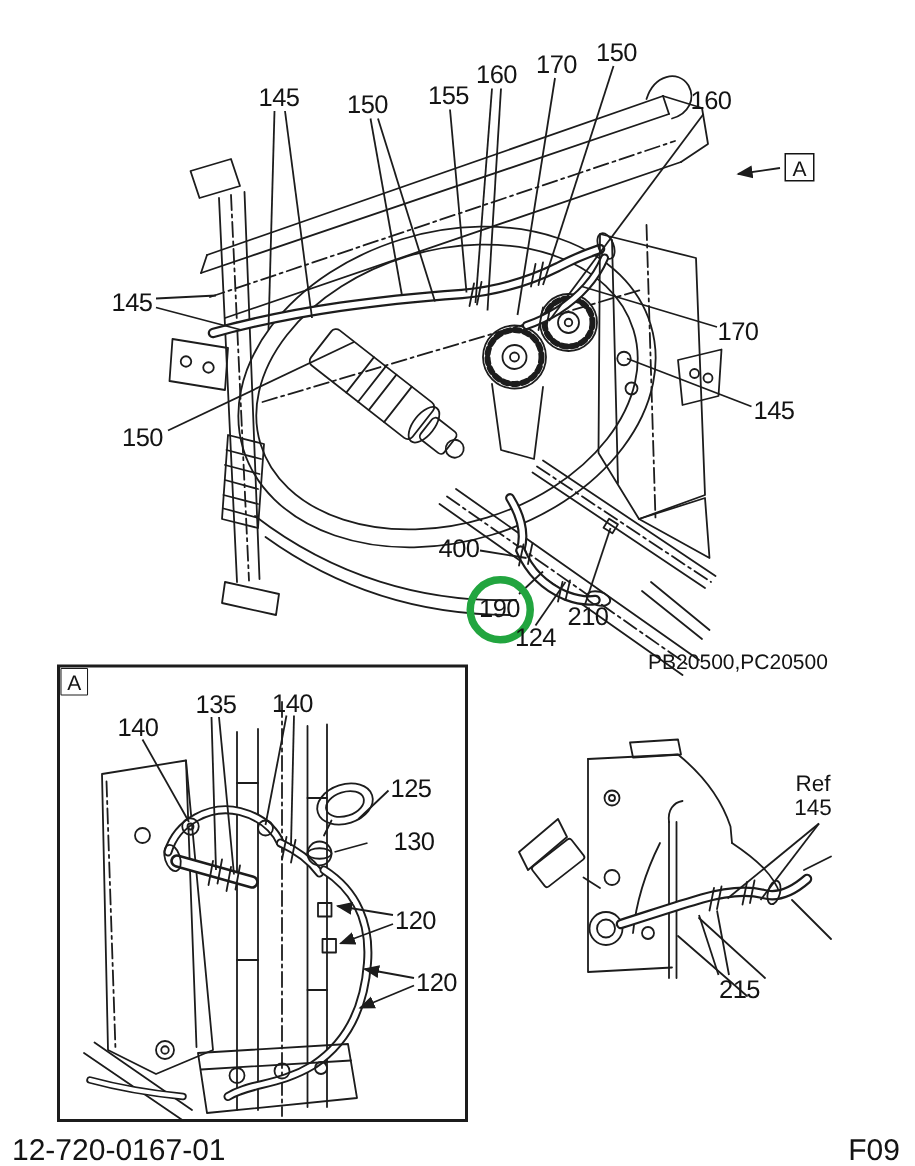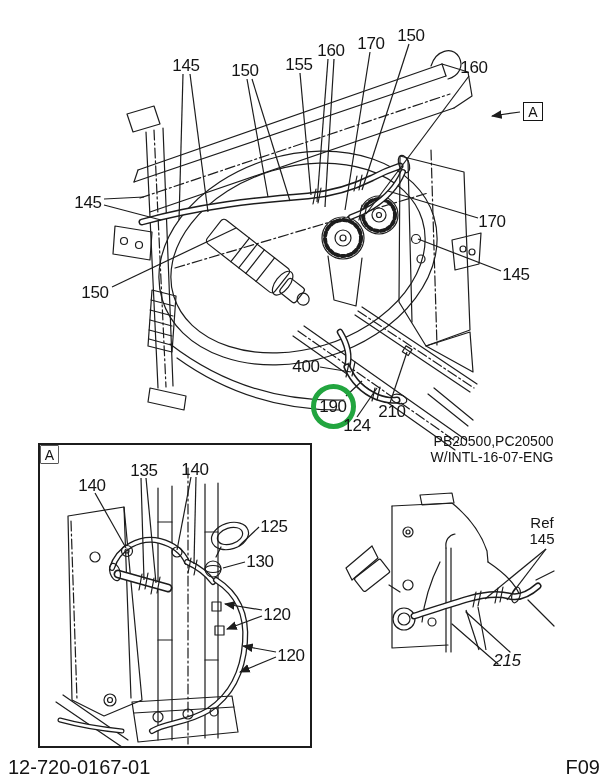--- a/index.html
+++ b/index.html
@@ -271,39 +271,38 @@
       <div class="ring" style="left: 310.5px; top: 383.5px; width: 45px; height: 45px; border-color: rgb(34, 165, 63);"></div>
       <span class="callout" style="left: 333px; top: 406px;">190</span>
       <span class="callout" style="left: 357px; top: 425px;">124</span>
       <span class="callout" style="left: 392px; top: 411px;">210</span>
     </div>
   <div id="callouts-detail-a">
       <span class="callout" style="left: 92px; top: 485px;">140</span>
       <span class="callout" style="left: 144px; top: 470px;">135</span>
       <span class="callout" style="left: 195px; top: 469px;">140</span>
       <span class="callout" style="left: 274px; top: 526px;">125</span>
-      <span class="callout" style="left: 260px; top: 561px;">130</span>
+      <span class="callout" style="left: 276px; top: 561px;">130</span>
       <span class="callout" style="left: 277px; top: 614px;">120</span>
       <span class="callout" style="left: 291px; top: 655px;">120</span>
     </div>
   <div id="callouts-detail-right">
-      <span class="callout" style="left: 507px; top: 660px; font-style: italic;">215</span>
+      <span class="callout" style="left: 493px; top: 660px;">215</span>
     </div>
 
   <div class="marker-box" style="left:523px;top:102px;width:20px;height:19px;">
     <span>A</span>
   </div>
 
   <div class="marker-box" style="left:41px;top:446px;width:17px;height:17px;border:none;">
     <span>A</span>
   </div>
 
   <div class="caption" style="left:492px;top:434px;">
     <div>PB20500,PC20500</div>
-    <div>W/INTL-16-07-ENG</div>
   </div>
 
   <div class="ref-label" style="left:542px;top:531px;">
     <div>Ref</div>
     <div>145</div>
   </div>
 
   <div class="footer-text" style="left:8px;top:757px;">12-720-0167-01</div>
   <div class="footer-text" style="right:10px;top:757px;">F09</div>
 </div>

